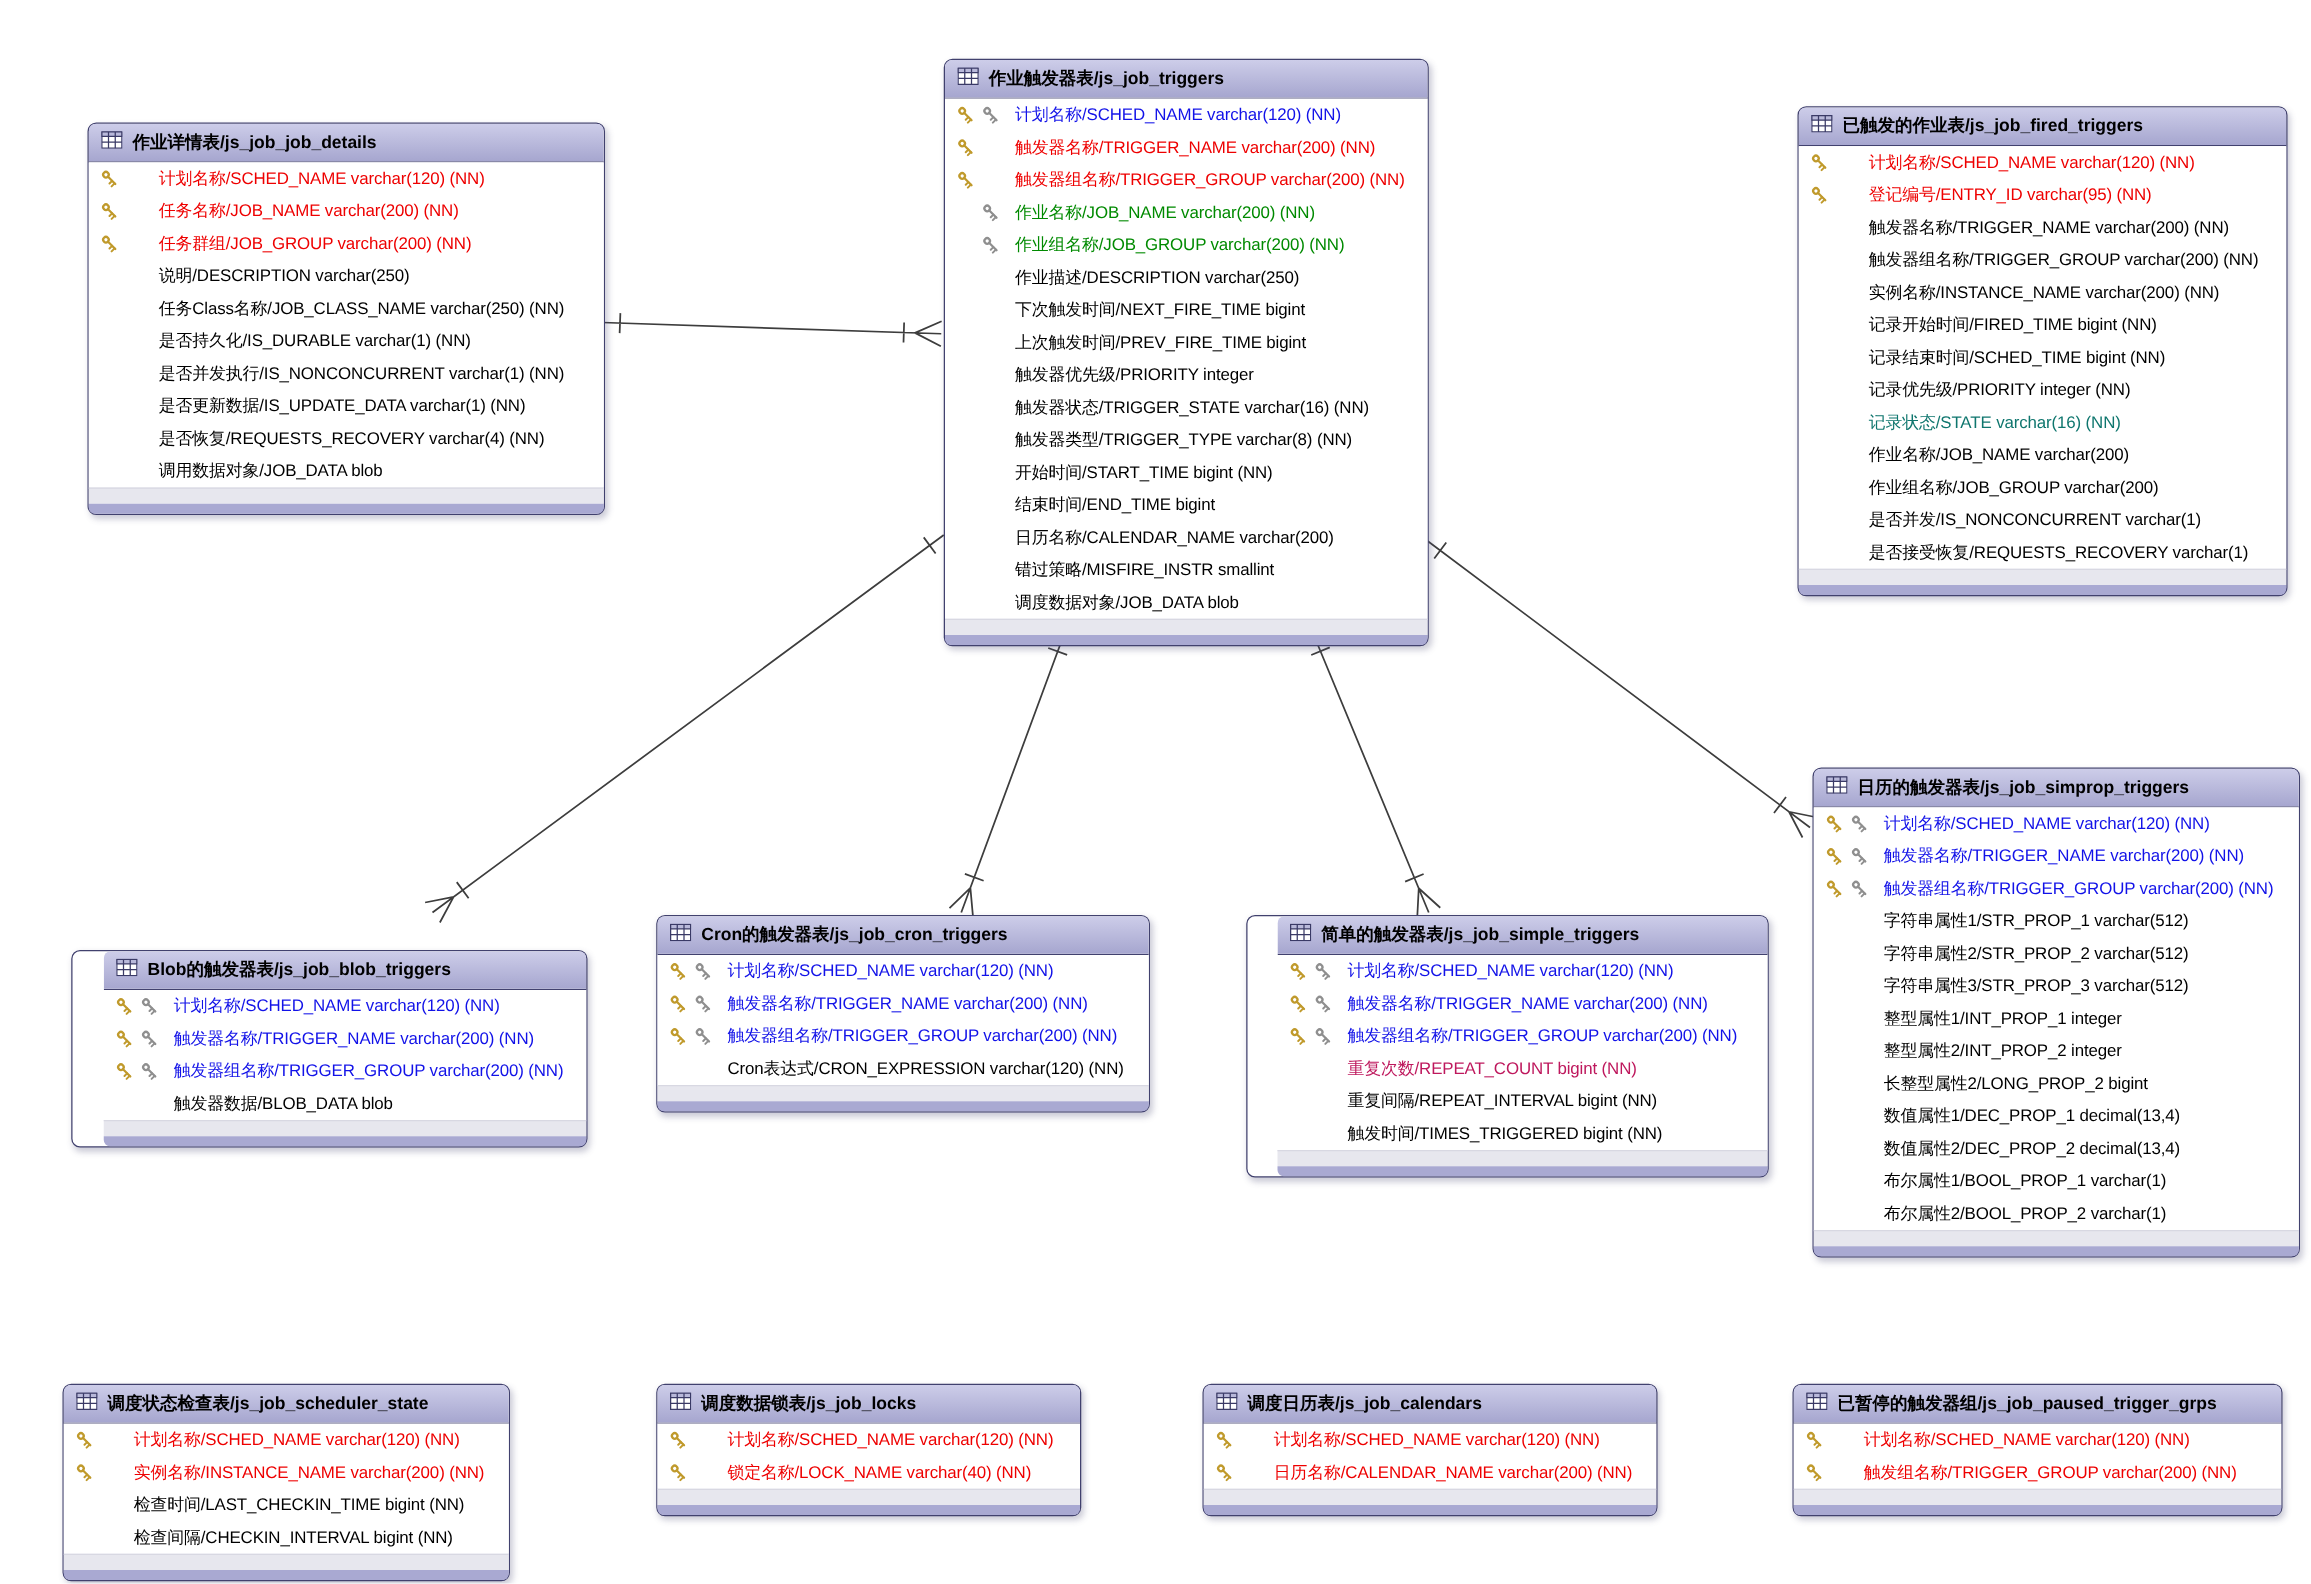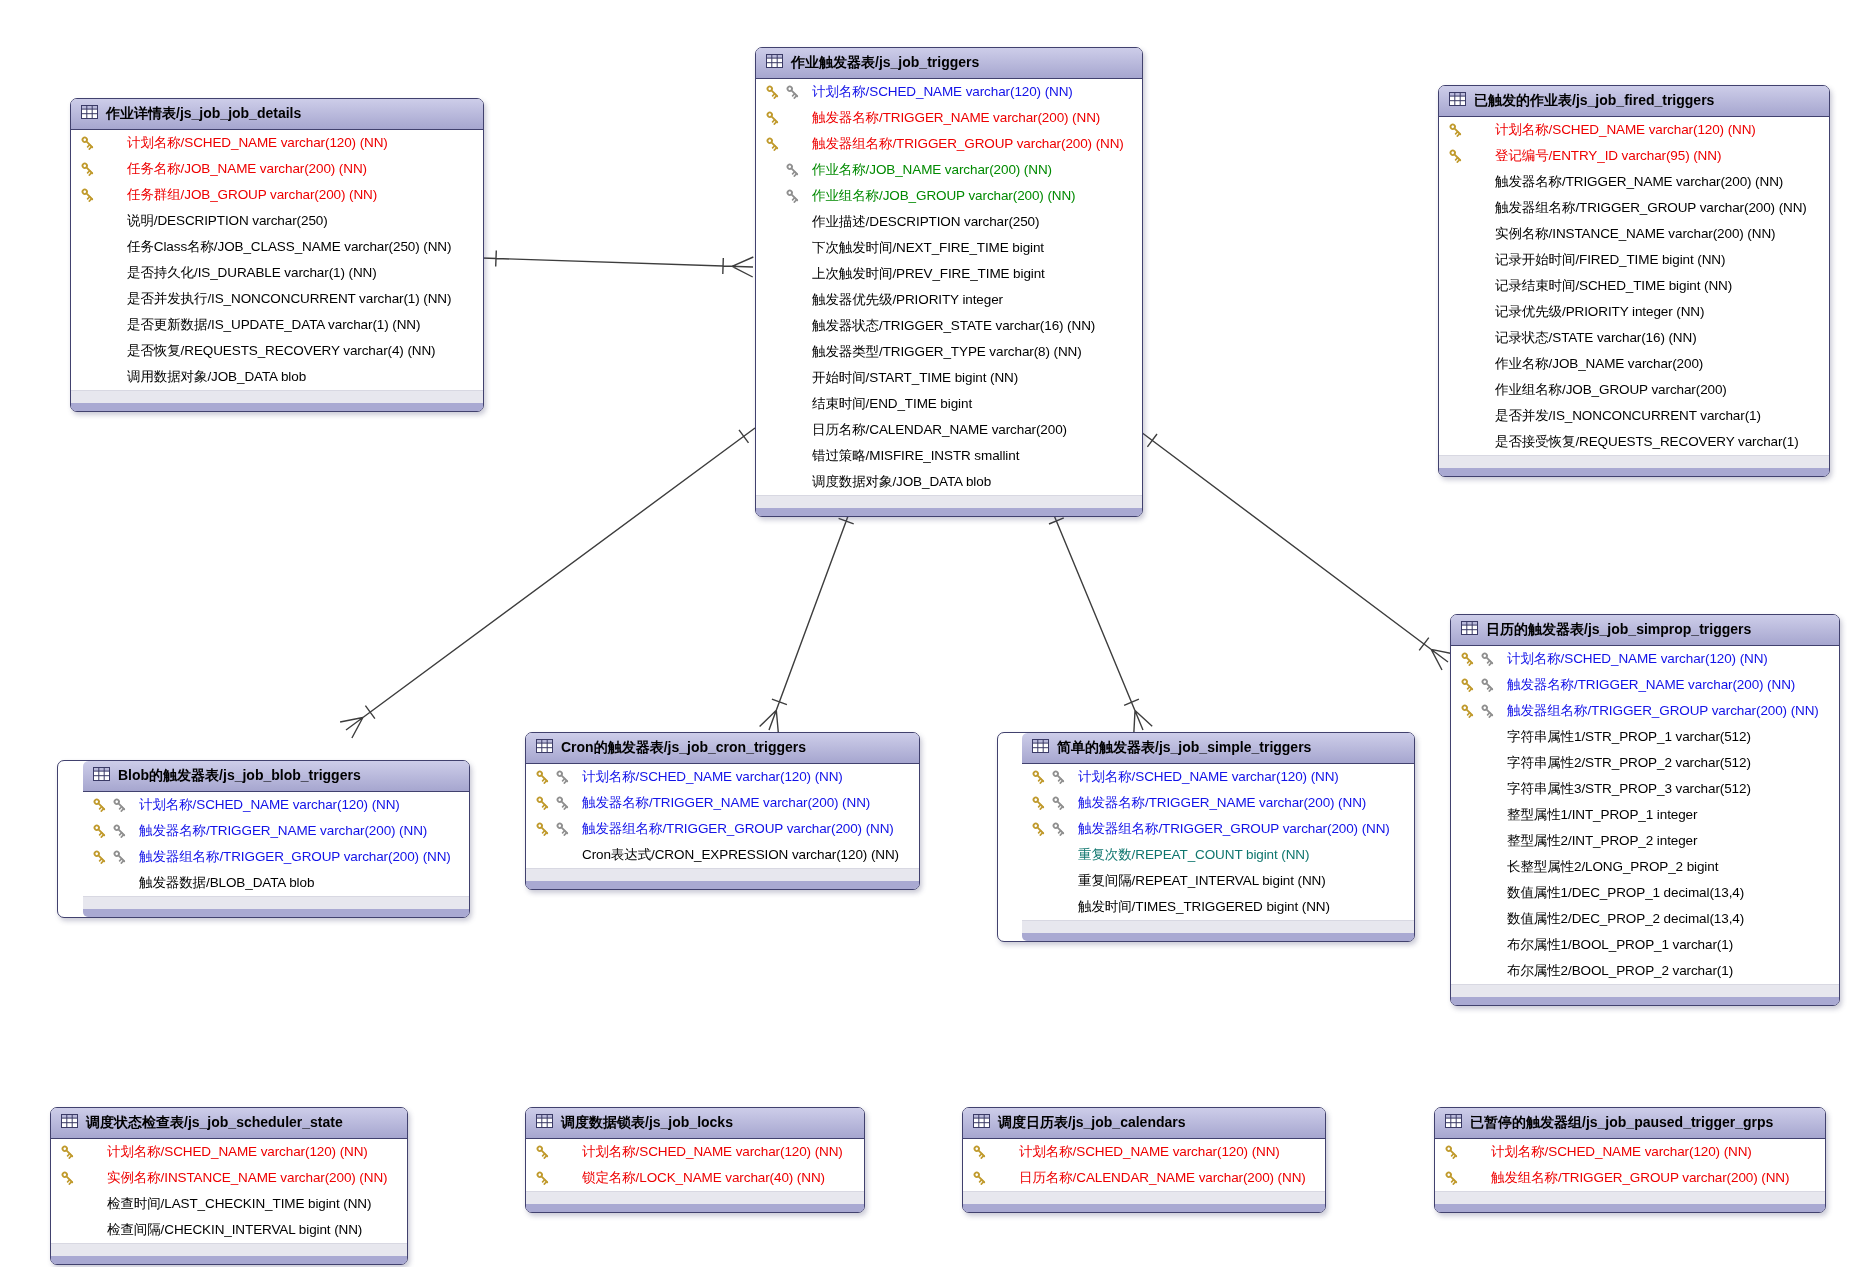--- a/index.html
+++ b/index.html
@@ -340,21 +340,21 @@
     <span class="field-text" style="color: rgb(0, 0, 0);">记录结束时间/SCHED_TIME bigint (NN)</span>
   </div>
         <div class="tbl-row">
     <span class="key-slot slot1"></span>
     <span class="key-slot slot2"></span>
     <span class="field-text" style="color: rgb(0, 0, 0);">记录优先级/PRIORITY integer (NN)</span>
   </div>
         <div class="tbl-row">
     <span class="key-slot slot1"></span>
     <span class="key-slot slot2"></span>
-    <span class="field-text" style="color: #000000;">记录状态/STATE varchar(16) (NN)</span>
+    <span class="field-text" style="color: #0f766e;">记录状态/STATE varchar(16) (NN)</span>
   </div>
         <div class="tbl-row">
     <span class="key-slot slot1"></span>
     <span class="key-slot slot2"></span>
     <span class="field-text" style="color: rgb(0, 0, 0);">作业名称/JOB_NAME varchar(200)</span>
   </div>
         <div class="tbl-row">
     <span class="key-slot slot1"></span>
     <span class="key-slot slot2"></span>
     <span class="field-text" style="color: rgb(0, 0, 0);">作业组名称/JOB_GROUP varchar(200)</span>
@@ -765,21 +765,21 @@
       <line x1="10.4" y1="8" x2="10.4" y2="11" stroke-width="1.6"></line>
       <line x1="13.2" y1="8" x2="13.2" y2="11.4" stroke-width="1.6"></line>
     </g>
             </svg>
           </span>
     <span class="field-text" style="color: rgb(18, 18, 232);">触发器组名称/TRIGGER_GROUP varchar(200) (NN)</span>
   </div>
         <div class="tbl-row">
     <span class="key-slot slot1"></span>
     <span class="key-slot slot2"></span>
-    <span class="field-text" style="color: #0f766e;">重复次数/REPEAT_COUNT bigint (NN)</span>
+    <span class="field-text" style="color: #be185d;">重复次数/REPEAT_COUNT bigint (NN)</span>
   </div>
         <div class="tbl-row">
     <span class="key-slot slot1"></span>
     <span class="key-slot slot2"></span>
     <span class="field-text" style="color: rgb(0, 0, 0);">重复间隔/REPEAT_INTERVAL bigint (NN)</span>
   </div>
         <div class="tbl-row">
     <span class="key-slot slot1"></span>
     <span class="key-slot slot2"></span>
     <span class="field-text" style="color: rgb(0, 0, 0);">触发时间/TIMES_TRIGGERED bigint (NN)</span>

